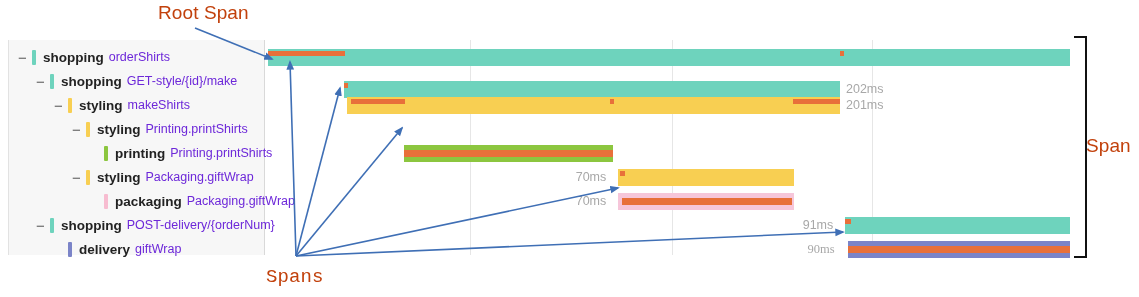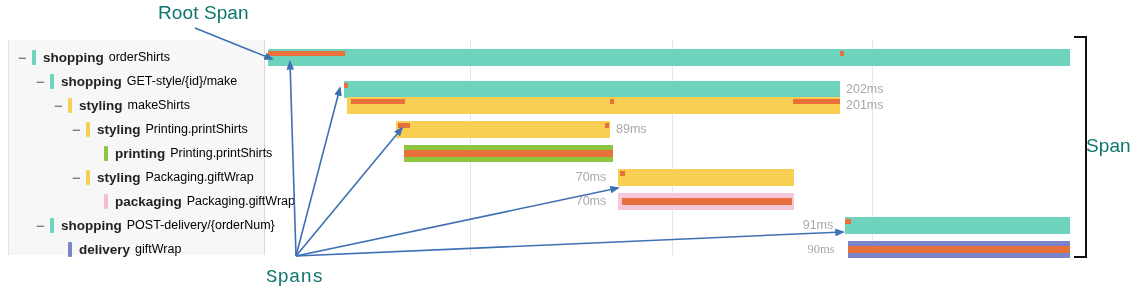--- a/index.html
+++ b/index.html
@@ -9,21 +9,21 @@
     background:#ffffff;
     font-family:"Liberation Sans", sans-serif;
     overflow:hidden;
     position:relative;
   }
   #stage{position:absolute;left:0;top:0;width:1139px;height:297px;}
 
   
   .anno{
     position:absolute;
-    color:#0f766e;
+    color:#c2410c;
     font-family:"Liberation Sans", sans-serif;
     font-size:19px;
     font-weight:400;
     white-space:nowrap;
     letter-spacing:.1px;
   }
   #anno-root{left:158px;top:2px;}
   #anno-spans{left:266px;top:266px;font-family:Liberation Mono, monospace;}
   #anno-trace{left:1086px;top:135px;}
 
@@ -49,21 +49,21 @@
   .toggle.empty{visibility:hidden;}
   .swatch{
     width:4px;height:15px;flex:0 0 4px;border-radius:1px;margin-right:7px;
   }
   .svc{
     color:#222;font-size:13.5px;font-weight:700;
     font-family:"Liberation Sans", sans-serif;
     margin-right:5px;white-space:nowrap;
   }
   .op{
-    color:#000000;font-size:12.5px;font-weight:400;
+    color:#6d28d9;font-size:12.5px;font-weight:400;
     font-family:"Liberation Sans", sans-serif;white-space:nowrap;
   }
 
   
   #waterfall{position:absolute;left:265px;top:40px;width:810px;height:215px;}
   .gridline{position:absolute;top:0;width:1px;height:215px;background:#e6e6e6;}
   .bar-row{position:absolute;left:0;width:810px;height:24px;}
   .bar{
     position:absolute;top:4px;height:17px;border-radius:0px;
   }
@@ -172,27 +172,20 @@
         </div>
         <div class="dur right" style="left: 581px;">202ms</div>
       </div>
       <div class="bar-row" style="top: 53px;">
         <div class="bar" style="left: 82px; width: 493px; background: rgb(248, 207, 82);">
           <div class="seg" style="left: 4px; width: 54px; background: rgb(232, 112, 58); top: 2px; height: 5px;"></div>
           <div class="seg" style="left: 263px; width: 4px; background: rgb(232, 112, 58); top: 2px; height: 5px;"></div>
           <div class="seg" style="left: 446px; width: 47px; background: rgb(232, 112, 58); top: 2px; height: 5px;"></div>
         </div>
         <div class="dur right" style="left: 581px;">201ms</div>
-      </div>
-      <div class="bar-row" style="top: 77px;">
-        <div class="bar" style="left: 131px; width: 214px; background: rgb(248, 207, 82);">
-          <div class="seg" style="left: 2px; width: 12px; background: rgb(232, 112, 58); top: 2px; height: 5px;"></div>
-          <div class="seg" style="left: 209px; width: 4px; background: rgb(232, 112, 58); top: 2px; height: 5px;"></div>
-        </div>
-        <div class="dur right" style="left: 351px;">89ms</div>
       </div>
       <div class="bar-row" style="top: 101px;">
         <div class="bar" style="left: 139px; width: 209px; background: rgb(140, 198, 63);">
           <div class="seg" style="left: 0px; width: 209px; background: rgb(232, 112, 58); top: 5px; height: 7px;"></div>
         </div>
         <div class="dur right" style="left: 354px; margin-top: 48px;">85ms</div>
       </div>
       <div class="bar-row" style="top: 125px;">
         <div class="bar" style="left: 353px; width: 176px; background: rgb(248, 207, 82);">
           <div class="seg" style="left: 2px; width: 5px; background: rgb(232, 112, 58); top: 2px; height: 5px;"></div>

